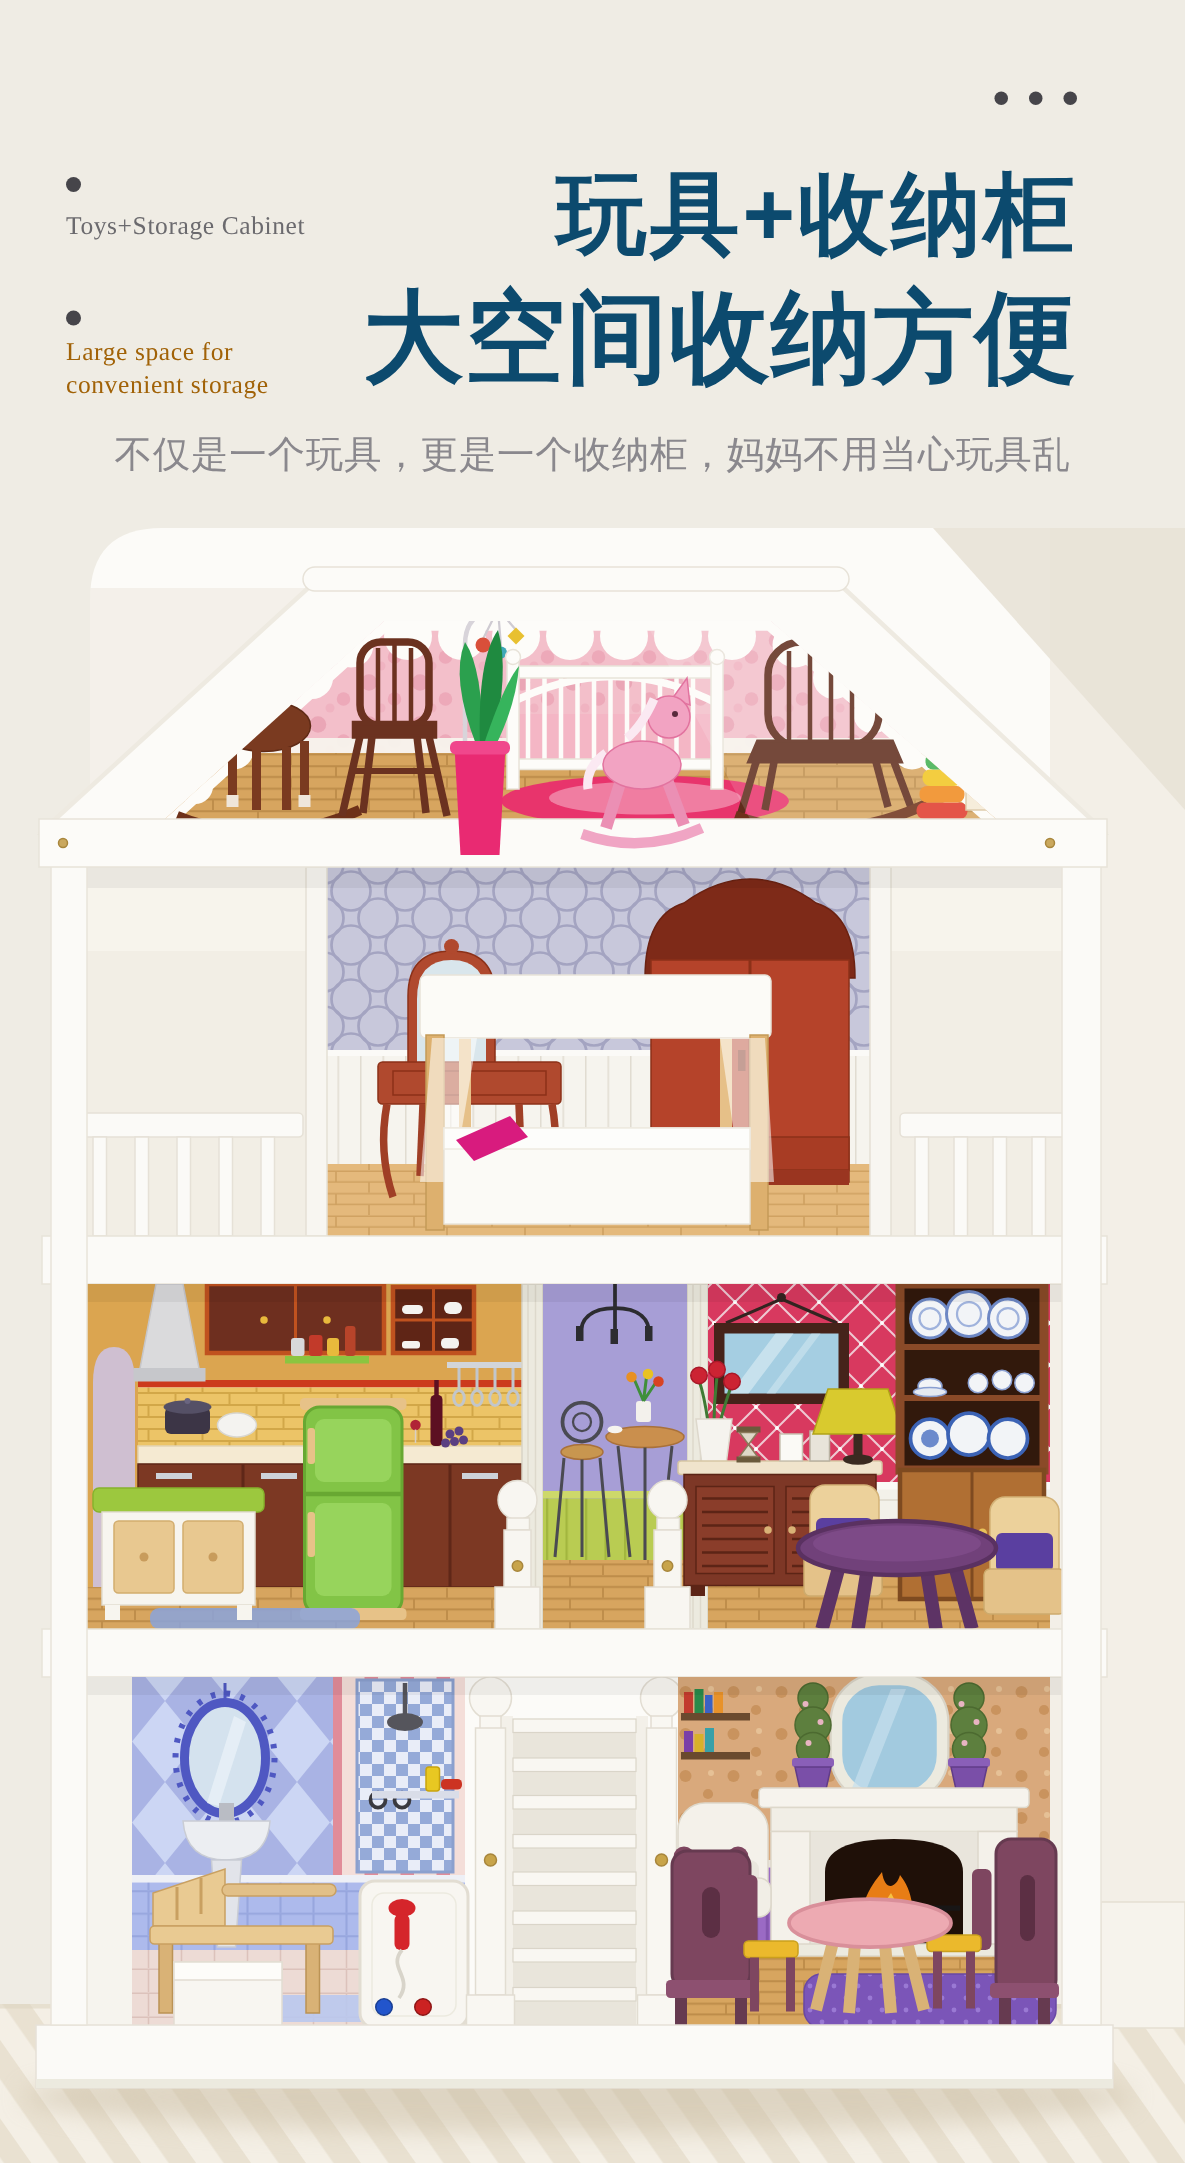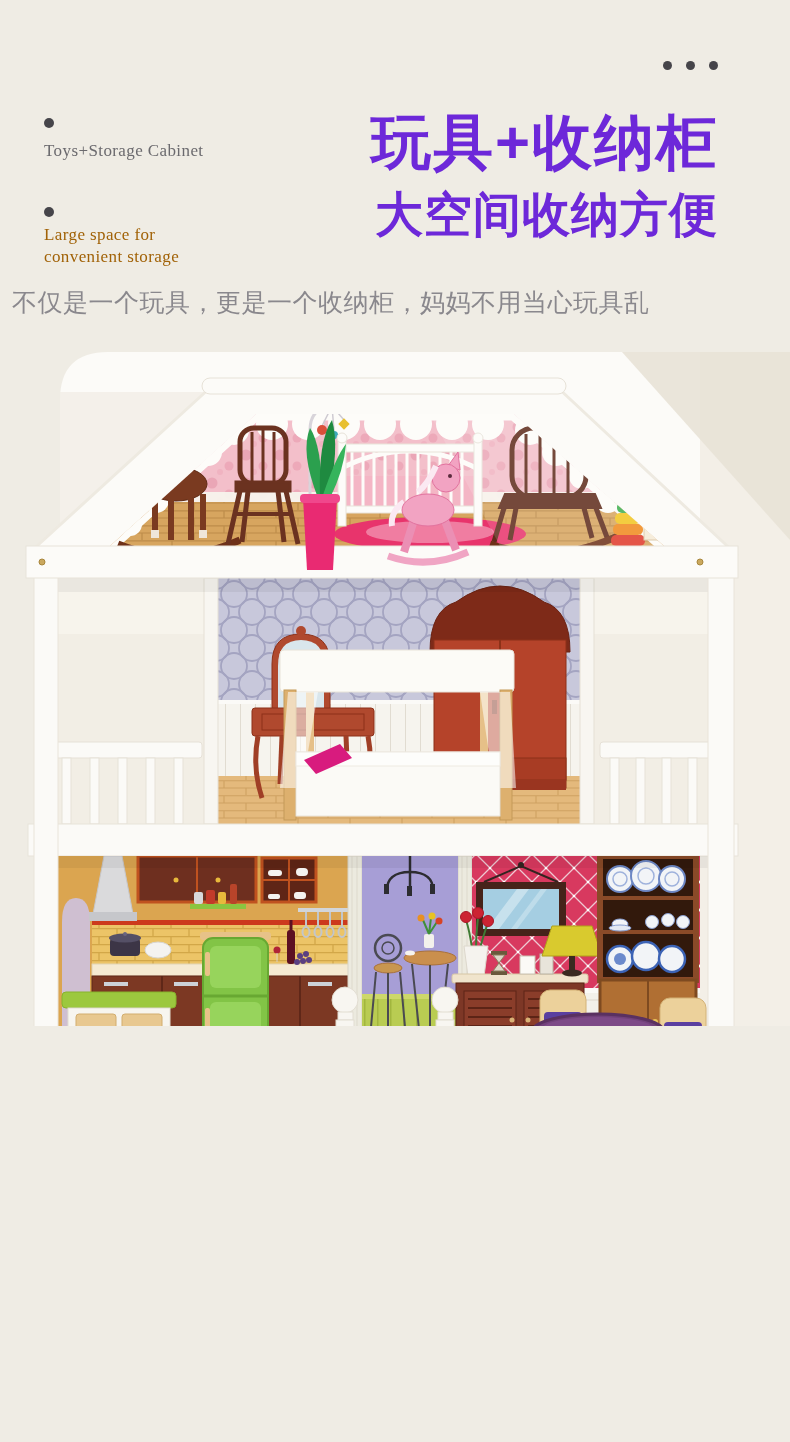--- a/index.html
+++ b/index.html
@@ -1,29 +1,29 @@
 <!DOCTYPE html>
 <html><head>
 <meta charset="utf-8">
 <style>
   html,body{margin:0;padding:0;background:#efece4;}
-  .page{position:relative;width:790px;height:1026px;overflow:hidden;
+  .page{position:relative;width:790px;height:1442px;overflow:hidden;
         font-family:"Liberation Sans",sans-serif;background:#efece4;}
   .scene{position:absolute;left:0;top:0;width:790px;height:1442px;display:block;}
   .dots{position:absolute;top:61px;left:663px;display:flex;gap:14px;}
   .dot{width:9px;height:9px;border-radius:50%;background:#46454a;}
   .feat-bullet{position:absolute;width:10px;height:10px;border-radius:50%;background:#46454a;}
   .b1{left:44px;top:118px;} .b2{left:44px;top:207px;}
   .feat{position:absolute;font-family:"Liberation Serif",serif;color:#6b6a6e;
         font-size:17px;line-height:22px;letter-spacing:.4px;}
   .f1{left:44px;top:140px;} .f2{left:44px;top:224px;}
   .title{position:absolute;right:72px;top:110px;text-align:right;color:#545257;font-weight:bold;}
   .title .t1{font-size:60px;letter-spacing:2px;line-height:1.1;}
-  .title .t2{font-size:48px;letter-spacing:1px;line-height:1.2;margin-top:10px;}
-  .subtitle{position:absolute;top:286px;left:12px;right:0;
+  .title .t2{font-size:67px;letter-spacing:1px;line-height:1.2;margin-top:10px;}
+  .subtitle{position:absolute;top:286px;left:0;right:0;text-align:center;
             font-size:25px;color:#8a888d;letter-spacing:.5px;font-weight:500;}
 </style>
 </head>
 <body>
 
 <div class="page" style="background: rgb(239, 236, 228);">
 
   <svg class="scene" viewBox="0 0 790 1442" xmlns="http://www.w3.org/2000/svg" role="img">
     <defs>
       <filter id="soft" x="-30%" y="-30%" width="160%" height="160%">
@@ -759,20 +759,20 @@
   <div class="feat f1" style="color: rgb(107, 106, 110);">
     <div>Toys+Storage Cabinet</div>
   </div>
 
   <span class="feat-bullet b2"></span>
   <div class="feat f2" style="color: #a16207;">
     <div>Large space for</div>
     <div>convenient storage</div>
   </div>
 
-  <div class="title" style="color: #6d28d9;">
+  <div class="title" style="color: #0c4a6e;">
     <div class="t1">玩具+收纳柜</div>
     <div class="t2">大空间收纳方便</div>
   </div>
 
   <div class="subtitle" style="color: rgb(138, 136, 141);">不仅是一个玩具，更是一个收纳柜，妈妈不用当心玩具乱</div>
 
 </div>
 
 </body></html>

